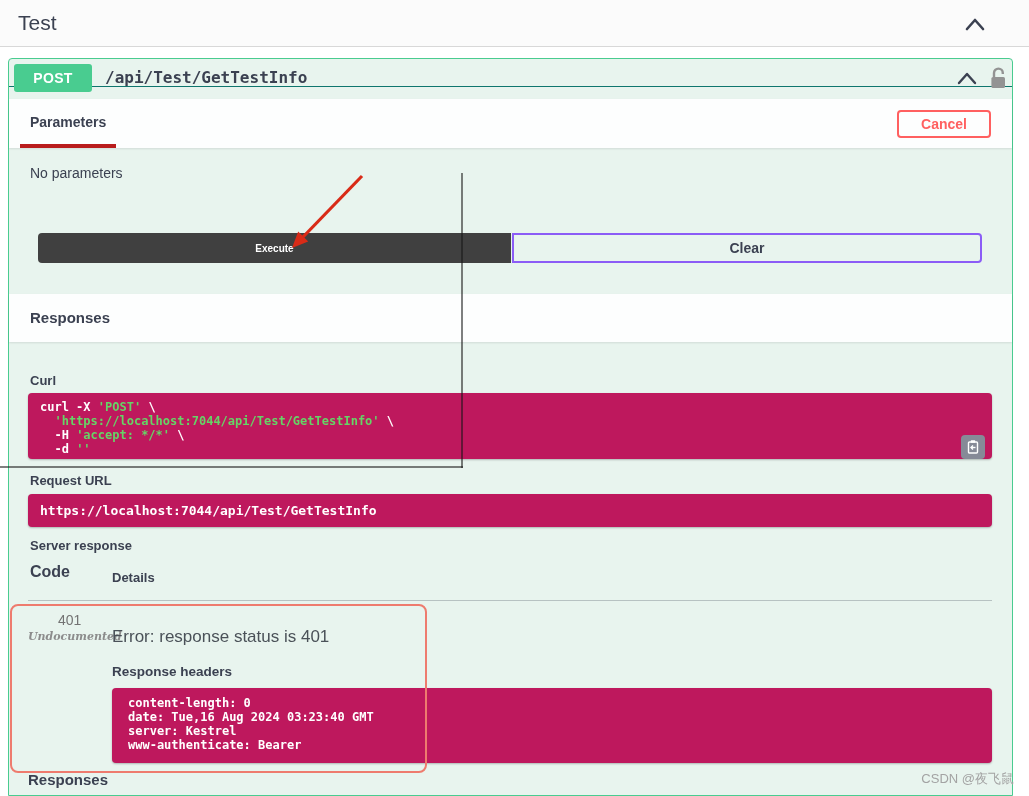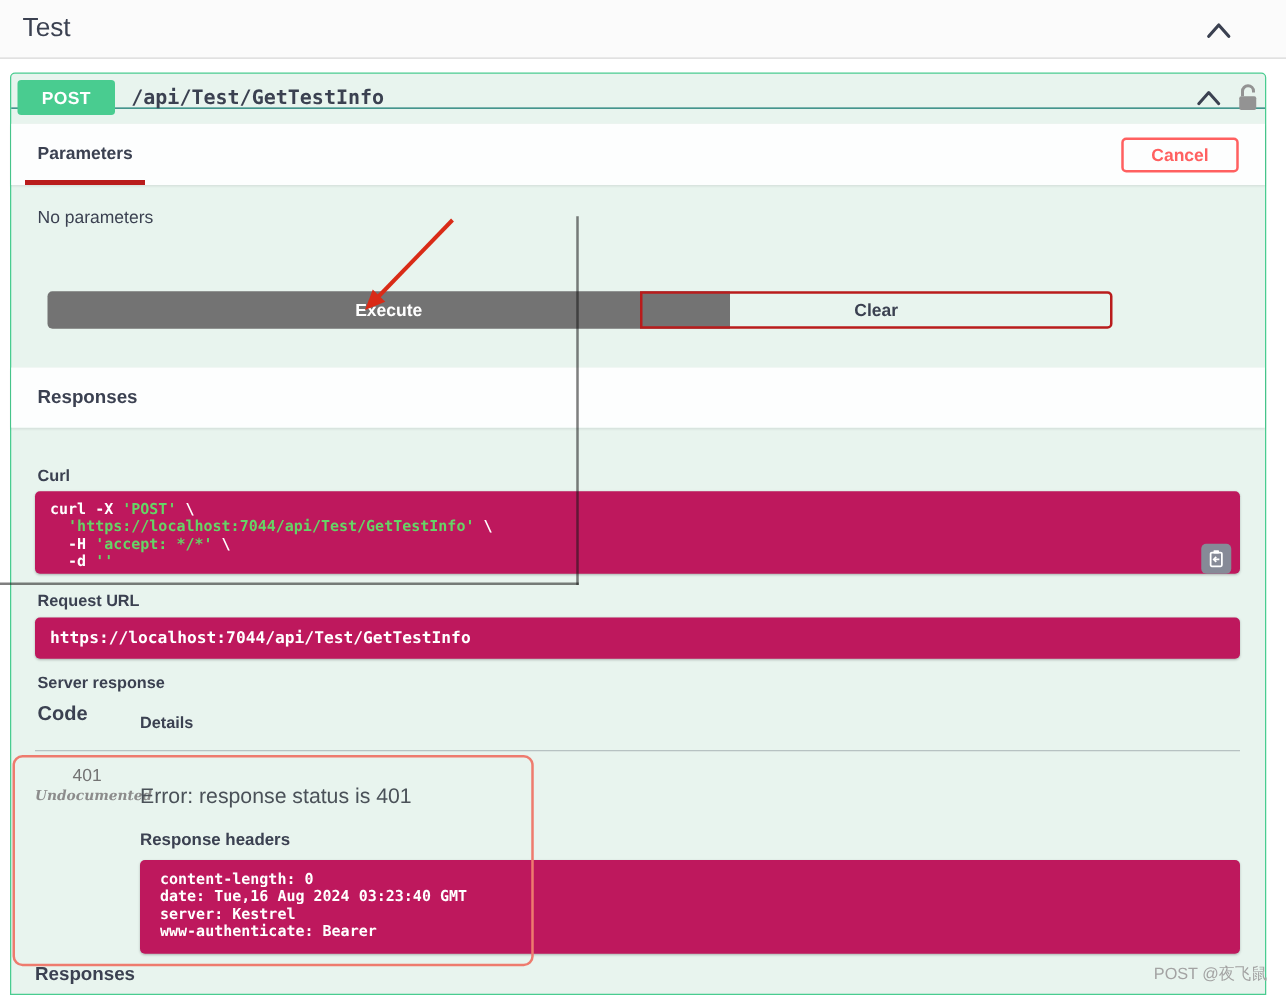--- a/index.html
+++ b/index.html
@@ -45,27 +45,27 @@
   }
   .cancel-btn {
     position:absolute; left:888px; top:11px; width:94px; height:28px;
     border:2px solid #ff6060; border-radius:4px; background:transparent;
     color:#ff6060; font-size:14px; font-weight:700; font-family:"Liberation Sans",sans-serif; cursor:pointer;
   }
 
   .no-params { position:absolute; left:21px; top:106px; font-size:14px; color:#3b4151; }
 
   .execute-btn {
-    position:absolute; left:29px; top:174px; width:546px; height:30px;
-    background:#737373; border:none; border-radius:4px 0 0 4px;
-    color:#fff; font-size:14px; font-weight:700; font-family:"Liberation Sans",sans-serif; cursor:pointer;
+    position:absolute; left:29px; top:174px; width:473px; height:30px;
+    background:#404040; border:none; border-radius:4px 0 0 4px;
+    color:#fff; font-size:10px; font-weight:700; font-family:"Liberation Sans",sans-serif; cursor:pointer;
   }
   .clear-btn {
-    position:absolute; left:503px; top:174px; width:378px; height:30px;
-    background:transparent; border:2px solid #b91c1c; border-radius:0 4px 4px 0;
+    position:absolute; left:503px; top:174px; width:470px; height:30px;
+    background:transparent; border:2px solid #8b5cf6; border-radius:0 4px 4px 0;
     color:#3b4151; font-size:14px; font-weight:700; font-family:"Liberation Sans",sans-serif; cursor:pointer;
   }
 
   
   .responses-header {
     position:absolute; left:0; top:235px; width:1003px; height:48px;
     background:rgba(255,255,255,.9); box-shadow:0 1px 2px rgba(0,0,0,.1);
   }
   .responses-title { position:absolute; left:21px; top:0; line-height:48px; font-size:15px; font-weight:700; }
 
@@ -188,21 +188,21 @@
     <div class="status-code">401</div>
     <div class="undocumented">Undocumented</div>
     <div class="error-text">Error: response status is 401</div>
 
     <div class="resp-headers-label">Response headers</div>
     <div class="code-block headers-block" id="headers-code"><div>content-length: 0</div><div>date: Tue,16 Aug 2024 03:23:40 GMT</div><div>server: Kestrel</div><div>www-authenticate: Bearer</div></div>
 
     <div class="documented-responses">Responses</div>
   </div>
 
-  <div class="watermark">POST @夜飞鼠</div>
+  <div class="watermark">CSDN @夜飞鼠</div>
 
   <div class="ann-vline"></div>
   <div class="ann-hline"></div>
   <div class="ann-arrow">
     <svg width="96" height="92" viewBox="0 0 96 92">
       <line x1="82" y1="8" x2="23" y2="69" stroke="#d92b17" stroke-width="3.2"></line>
       <polygon points="12,80 18.2,63.6 28.2,73.4" fill="#d92b17"></polygon>
     </svg>
   </div>
   <div class="ann-redbox"></div>

